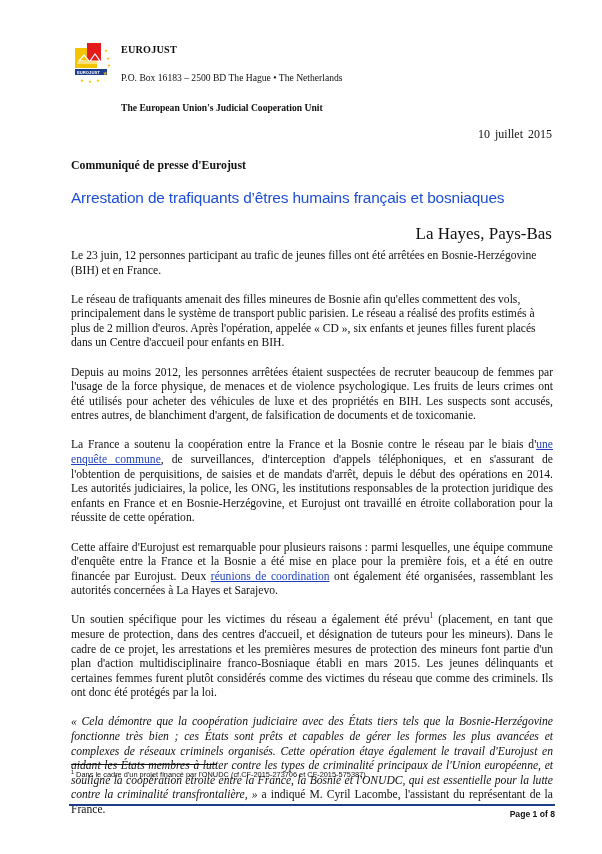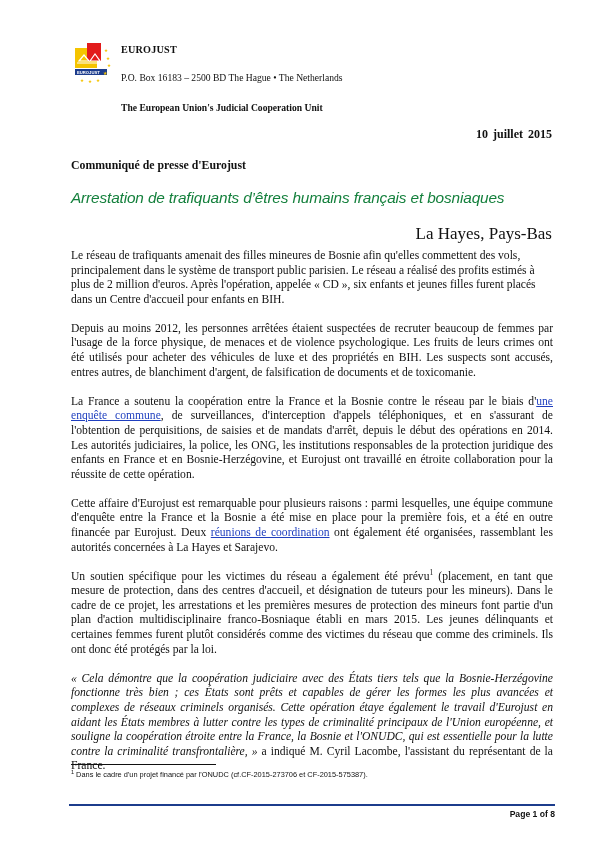--- a/index.html
+++ b/index.html
@@ -8,26 +8,26 @@
   .abs { position: absolute; }
 
   
   #logo { left: 73px; top: 42px; width: 44px; height: 42px; }
   .hdr { left: 121px; font-size: 10.2px; line-height: 13px; white-space: nowrap;
          font-family: "Liberation Serif", serif; color: #111; }
   #hdr-org { top: 43px; font-weight: bold; letter-spacing: 0.2px; }
   #hdr-sub { top: 57px; font-weight: bold; font-size: 9.6px; margin-top: 44px; }
   #hdr-addr { top: 71px; font-weight: normal; font-size: 9.6px; }
 
-  #date { right: 50px; top: 127px; font-weight: bold; font-size: 12px;
+  #date { right: 50px; top: 127px; font-weight: normal; font-size: 12px;
           font-family: "Liberation Serif", serif; word-spacing: 2px; }
   #kicker { left: 71px; top: 158px; font-weight: bold; font-size: 11.8px;
             font-family: "Liberation Serif", serif; text-align: right; }
   #title { left: 71px; top: 189px; font-size: 15.4px; font-weight: normal;
-           font-family: "Liberation Sans", sans-serif; color: #15803d; letter-spacing: -0.15px; font-style: italic; }
+           font-family: "Liberation Sans", sans-serif; color: #1d4ed8; letter-spacing: -0.15px; }
   #place { right: 50px; top: 224px; font-size: 17px;
            font-family: "Liberation Serif", serif; }
 
   
   #body { left: 71px; top: 249px; width: 482px; }
   .para { margin: 0 0 14.5px 0; font-size: 11.6px; line-height: 14.6px;
           font-family: "Liberation Serif", serif; text-align: justify; color: #111; }
   .para.left { text-align: left; }
   .para i { font-style: italic; }
   a.link { color: #1f3fbf; text-decoration: underline; }
@@ -68,20 +68,21 @@
 <div id="hdr-org" class="abs hdr">EUROJUST</div>
 <div id="hdr-sub" class="abs hdr">The European Union's Judicial Cooperation Unit</div>
 <div id="hdr-addr" class="abs hdr">P.O. Box 16183 – 2500 BD The Hague • The Netherlands</div>
 
 <div id="date" class="abs">10  juillet 2015</div>
 <div id="kicker" class="abs">Communiqué de presse d'Eurojust</div>
 <div id="title" class="abs">Arrestation de trafiquants d’êtres humains français et bosniaques</div>
 <div id="place" class="abs">La Hayes, Pays-Bas</div>
 
 <div id="body" class="abs">
+  <p class="para left">Le 23 juin, 12 personnes participant au trafic de jeunes filles ont été arrêtées en Bosnie-Herzégovine (BIH) et en France.</p>
   <p class="para left">Le réseau de trafiquants amenait des filles mineures de Bosnie afin qu'elles commettent des vols, principalement dans le système de transport public parisien. Le réseau a réalisé des profits estimés à plus de 2 million d'euros. Après l'opération, appelée « CD », six enfants et jeunes filles furent placés dans un Centre d'accueil pour enfants en BIH.</p>
   <p class="para">Depuis au moins 2012, les personnes arrêtées étaient suspectées de recruter beaucoup de femmes par l'usage de la force physique, de menaces et de violence psychologique. Les fruits de leurs crimes ont été utilisés pour acheter des véhicules de luxe et des propriétés en BIH. Les suspects sont accusés, entres autres, de blanchiment d'argent, de falsification de documents et de toxicomanie.</p>
   <p class="para"><span>La France a soutenu la coopération entre la France et la Bosnie contre le réseau par le biais d'</span><a class="link">une enquête commune</a><span>, de surveillances, d'interception d'appels téléphoniques, et en s'assurant de l'obtention de perquisitions, de saisies et de mandats d'arrêt, depuis le début des opérations en 2014. Les autorités judiciaires, la police, les ONG, les institutions responsables de la protection juridique des enfants en France et en Bosnie-Herzégovine, et Eurojust ont travaillé en étroite collaboration pour la réussite de cette opération.</span></p>
   <p class="para"><span>Cette affaire d'Eurojust est remarquable pour plusieurs raisons : parmi lesquelles, une équipe commune d'enquête entre la France et la Bosnie a été mise en place pour la première fois, et a été en outre financée par Eurojust. Deux </span><a class="link">réunions de coordination</a><span> ont également été organisées, rassemblant les autorités concernées à La Hayes et Sarajevo.</span></p>
   <p class="para"><span>Un soutien spécifique pour les victimes du réseau a également été prévu</span><sup>1</sup><span> (placement, en tant que mesure de protection, dans des centres d'accueil, et désignation de tuteurs pour les mineurs). Dans le cadre de ce projet, les arrestations et les premières mesures de protection des mineurs font partie d'un plan d'action multidisciplinaire franco-Bosniaque établi en mars 2015. Les jeunes délinquants et certaines femmes furent plutôt considérés comme des victimes du réseau que comme des criminels. Ils ont donc été protégés par la loi.</span></p>
   <p class="para"><i>« Cela démontre que la coopération judiciaire avec des États tiers tels que la Bosnie-Herzégovine fonctionne très bien ; ces États sont prêts et capables de gérer les formes les plus avancées et complexes de réseaux criminels organisés. Cette opération étaye également le travail d'Eurojust en aidant les États membres à lutter contre les types de criminalité principaux de l'Union européenne, et souligne la coopération étroite entre la France, la Bosnie et l'ONUDC, qui est essentielle pour la lutte contre la criminalité transfrontalière, »</i><span> a indiqué M. Cyril Lacombe, l'assistant du représentant de la France.</span></p>
 </div>
 
 <div id="fn-rule" class="abs"></div>
 <div id="fn" class="abs"><sup>1</sup><span> Dans le cadre d'un projet financé par l'ONUDC (cf.CF-2015-273706 et CF-2015-575387).</span></div>

